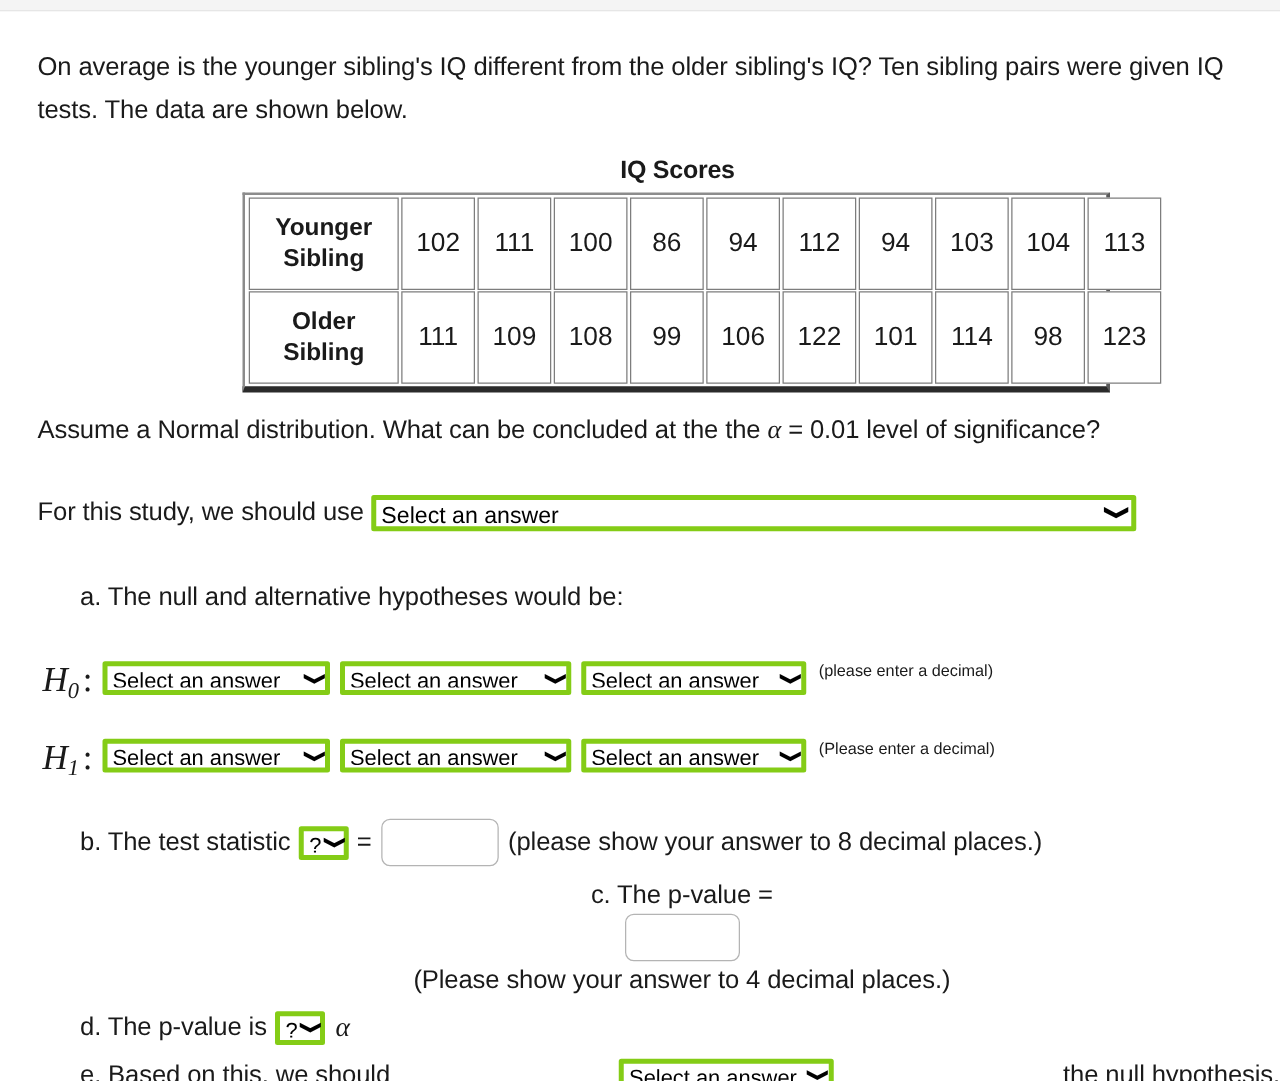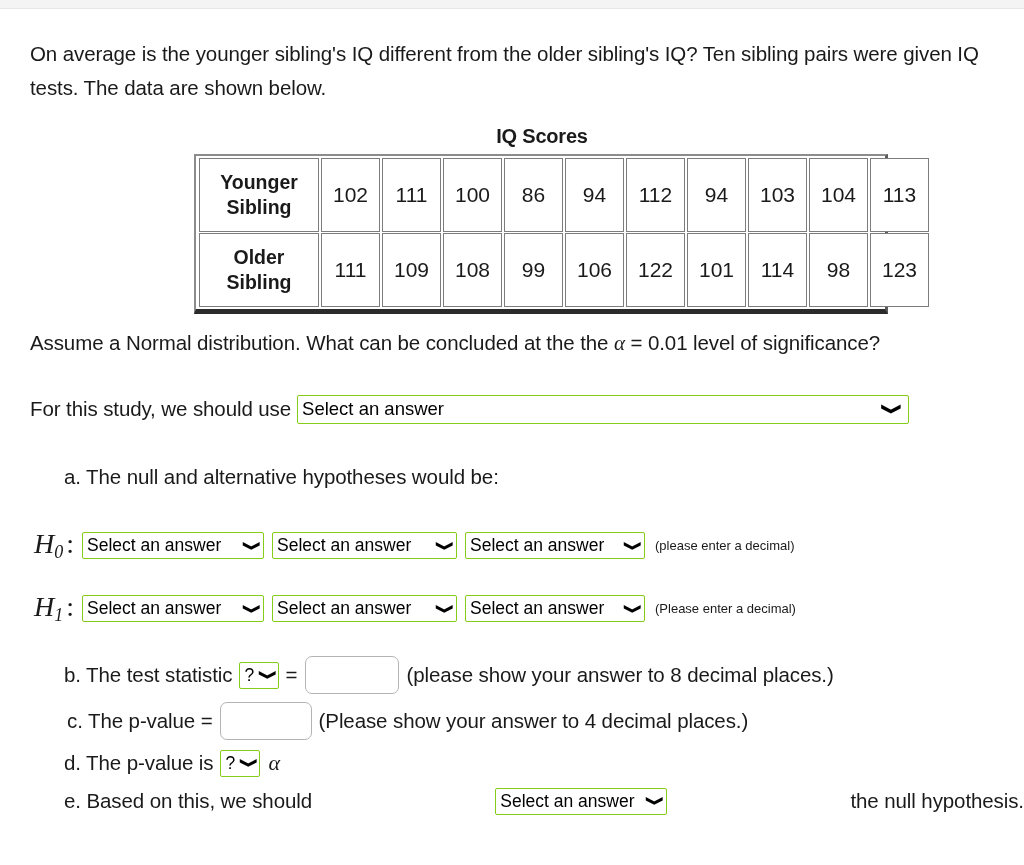--- a/index.html
+++ b/index.html
@@ -106,21 +106,21 @@
     align-items: center;
   }
   .study-row .label { margin-right: 6px; }
 
   .item-a {
     margin: 38px 0 0 64px;
   }
 
   .hyp-row {
     display: flex;
-    align-items: center;
+    align-items: flex-start;
     margin-left: 34px;
     gap: 8px;
   }
   .hyp-row.h0 { margin-top: 36px; }
   .hyp-row.h1 { margin-top: 28px; }
   .hyp-label {
     font-family: "Liberation Serif", serif;
     font-style: italic;
     font-size: 28px;
     white-space: nowrap;
@@ -134,32 +134,32 @@
     margin-left: 3px;
   }
   .hyp-note { font-size: 13px; margin-left: 2px; }
 
   .item-b, .item-c, .item-d, .item-e {
     display: flex;
     align-items: center;
     margin-left: 64px;
   }
   .item-b { margin-top: 30px; }
-  .item-c { margin-top: 8px; margin-left: 67px; }
+  .item-c { margin-top: 8px; margin-left: 67px; flex-direction: column; }
   .item-d { margin-top: 8px; }
   .item-e { margin-top: 8px; justify-content: space-between; }
   .gap { display: inline-block; width: 7px; }
 
   
   select.sel {
     font-family: "Liberation Sans", sans-serif;
     font-size: 17.5px;
     color: #000;
     background: #ffffff;
-    border: 1px solid #84cc16;
+    border: 4px solid #84cc16;
     border-radius: 2px;
     padding: 1px 2px 2px 4px;
     height: 27px;
     box-sizing: border-box;
     -webkit-appearance: none;
     appearance: none;
   }
   .selwrap {
     position: relative;
     display: inline-block;

